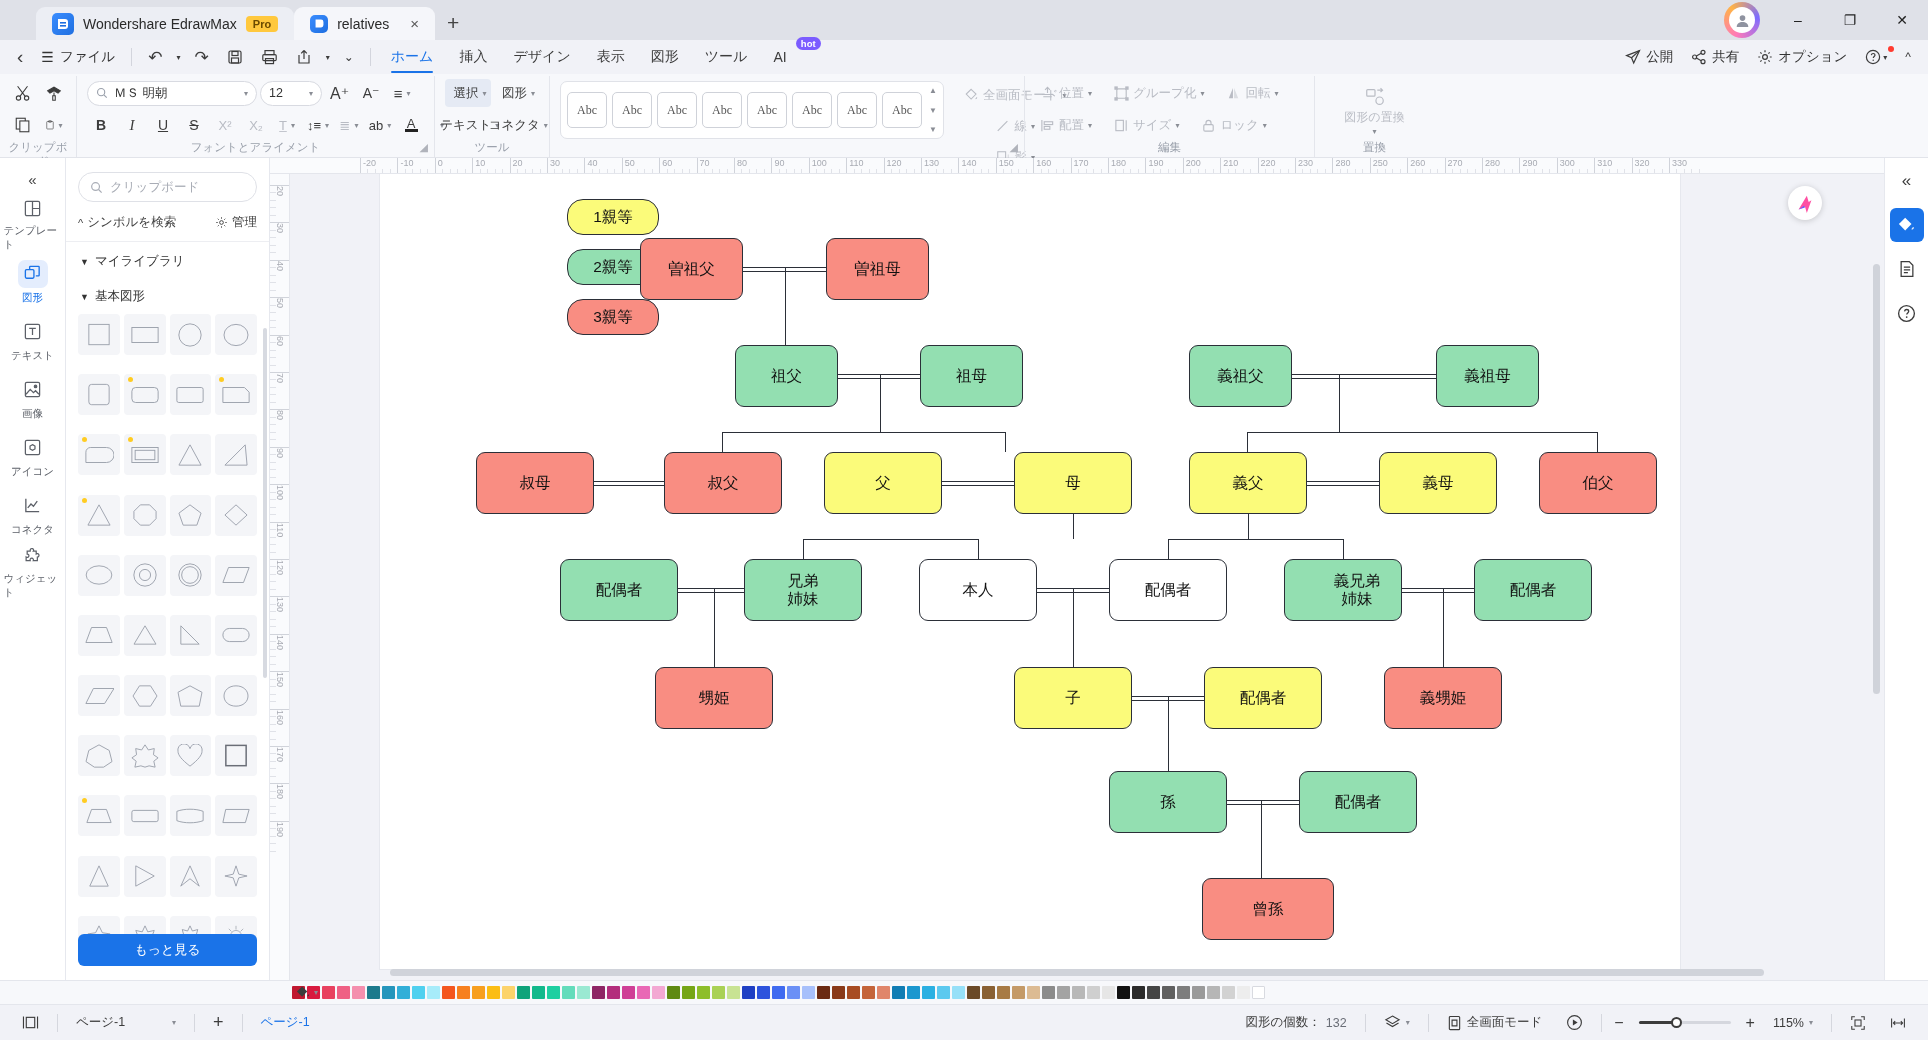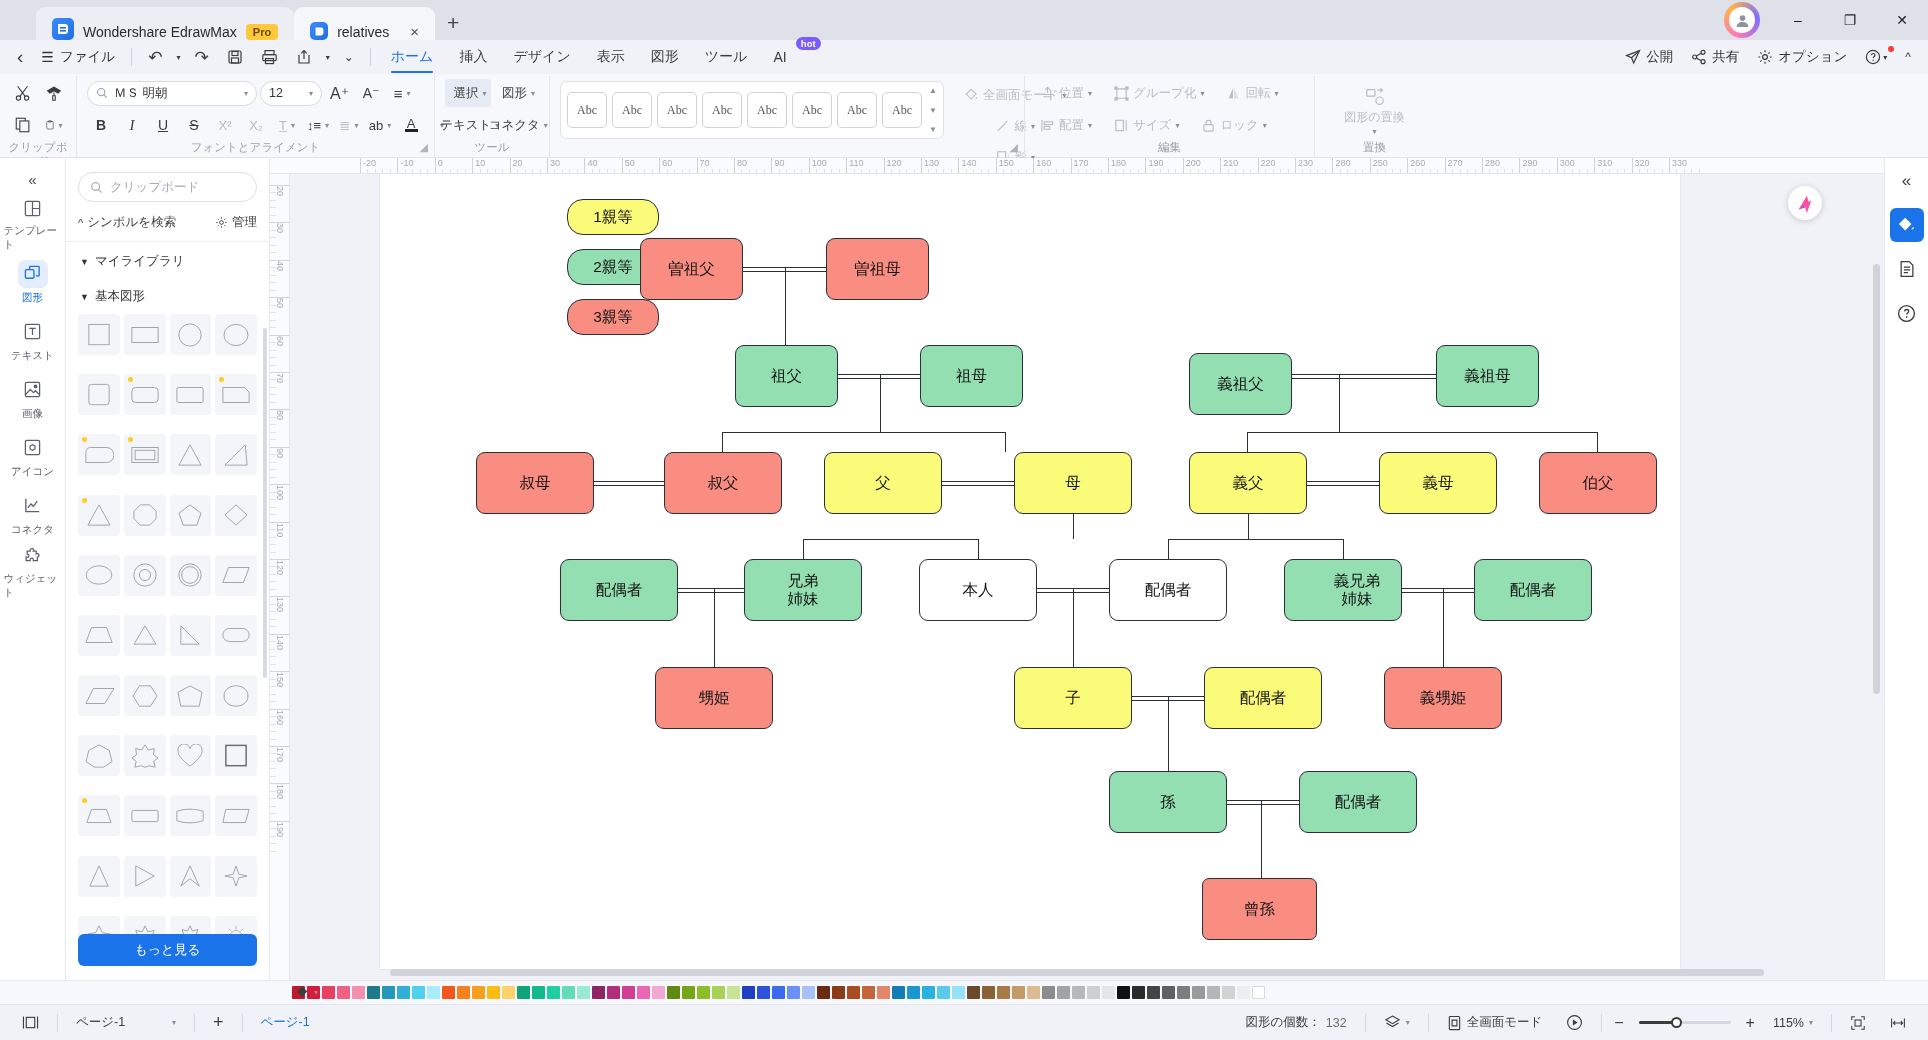--- a/index.html
+++ b/index.html
@@ -7,21 +7,21 @@
   body {
     font-family: "Liberation Sans", "DejaVu Sans", sans-serif;
     font-size: 13px;
     color:#333;
     background:#f1f2f7;
   }
   .app { position:relative; width:1928px; height:1040px; display:flex; flex-direction:column; }
 
   
   .titlebar { height:40px; background:#dfe1e8; display:flex; align-items:flex-end; position:relative; flex:0 0 40px;}
-  .tab { height:33px; display:flex; align-items:flex-end; gap:9px; padding:0 16px; border-radius:9px 9px 0 0; font-size:14px; }
+  .tab { height:33px; display:flex; align-items:center; gap:9px; padding:0 16px; border-radius:9px 9px 0 0; font-size:14px; }
   .tab.app-tab { background:#eceef4; color:#2a2a2a; margin-left:36px; }
   .tab.doc-tab { background:#f5f6fa; color:#2a2a2a; }
   .edraw-logo { width:22px; height:22px; border-radius:5px; background:linear-gradient(135deg,#3a8dff,#1f6fe0); display:flex;align-items:center;justify-content:center;color:#fff;font-size:13px;font-weight:bold;}
   .pro-badge { background:#ffc83d; color:#6b4a00; font-size:11px; font-weight:bold; border-radius:4px; padding:2px 7px; }
   .tab-close { margin-left:12px; color:#5a5a5a; font-size:15px; cursor:pointer;}
   .newtab { font-size:21px; color:#444; padding:0 12px 5px 12px; cursor:pointer;}
   .win-ctrl { position:absolute; right:0; top:0; height:40px; display:flex; align-items:center; }
   .win-btn { width:52px; height:40px; display:flex; align-items:center; justify-content:center; font-size:14px; color:#222; }
   .avatar-badge { position:absolute; right:168px; top:2px; width:36px;height:36px;border-radius:50%;
       background:conic-gradient(from 200deg,#ff7ab8,#ffb347,#7c6cff,#ff7ab8); display:flex;align-items:center;justify-content:center;}
@@ -1210,21 +1210,21 @@
               </div>
               <div class="node" style="left: 446px; top: 64px; width: 103px; height: 62px; background: rgb(249, 141, 130);">
                 <span>曽祖母</span>
               </div>
               <div class="node" style="left: 355px; top: 171px; width: 103px; height: 62px; background: rgb(147, 223, 177);">
                 <span>祖父</span>
               </div>
               <div class="node" style="left: 540px; top: 171px; width: 103px; height: 62px; background: rgb(147, 223, 177);">
                 <span>祖母</span>
               </div>
-              <div class="node" style="left: 809px; top: 179px; width: 103px; height: 62px; background: rgb(147, 223, 177);">
+              <div class="node" style="left: 809px; top: 171px; width: 103px; height: 62px; background: rgb(147, 223, 177);">
                 <span>義祖父</span>
               </div>
               <div class="node" style="left: 1056px; top: 171px; width: 103px; height: 62px; background: rgb(147, 223, 177);">
                 <span>義祖母</span>
               </div>
               <div class="node" style="left: 96px; top: 278px; width: 118px; height: 62px; background: rgb(249, 141, 130);">
                 <span>叔母</span>
               </div>
               <div class="node" style="left: 284px; top: 278px; width: 118px; height: 62px; background: rgb(249, 141, 130);">
                 <span>叔父</span>
@@ -1273,21 +1273,21 @@
               </div>
               <div class="node" style="left: 1004px; top: 493px; width: 118px; height: 62px; background: rgb(249, 141, 130);">
                 <span>義甥姫</span>
               </div>
               <div class="node" style="left: 729px; top: 597px; width: 118px; height: 62px; background: rgb(147, 223, 177);">
                 <span>孫</span>
               </div>
               <div class="node" style="left: 919px; top: 597px; width: 118px; height: 62px; background: rgb(147, 223, 177);">
                 <span>配偶者</span>
               </div>
-              <div class="node" style="left: 822px; top: 704px; width: 115px; height: 62px; background: rgb(249, 141, 130); border-radius: 7px;">
+              <div class="node" style="left: 822px; top: 704px; width: 132px; height: 62px; background: rgb(249, 141, 130);">
                 <span>曾孫</span>
               </div>
             </div>
           <div class="hscroll"></div>
           <div class="vscroll"></div>
         </div>
       </div>
       <div class="ai-orb">
         <svg width="22" height="22" viewBox="0 0 24 24">
             <path d="M5 19L14 4l2 7 3-2-5 14-2-7z" fill="#ff4fa3"></path>

